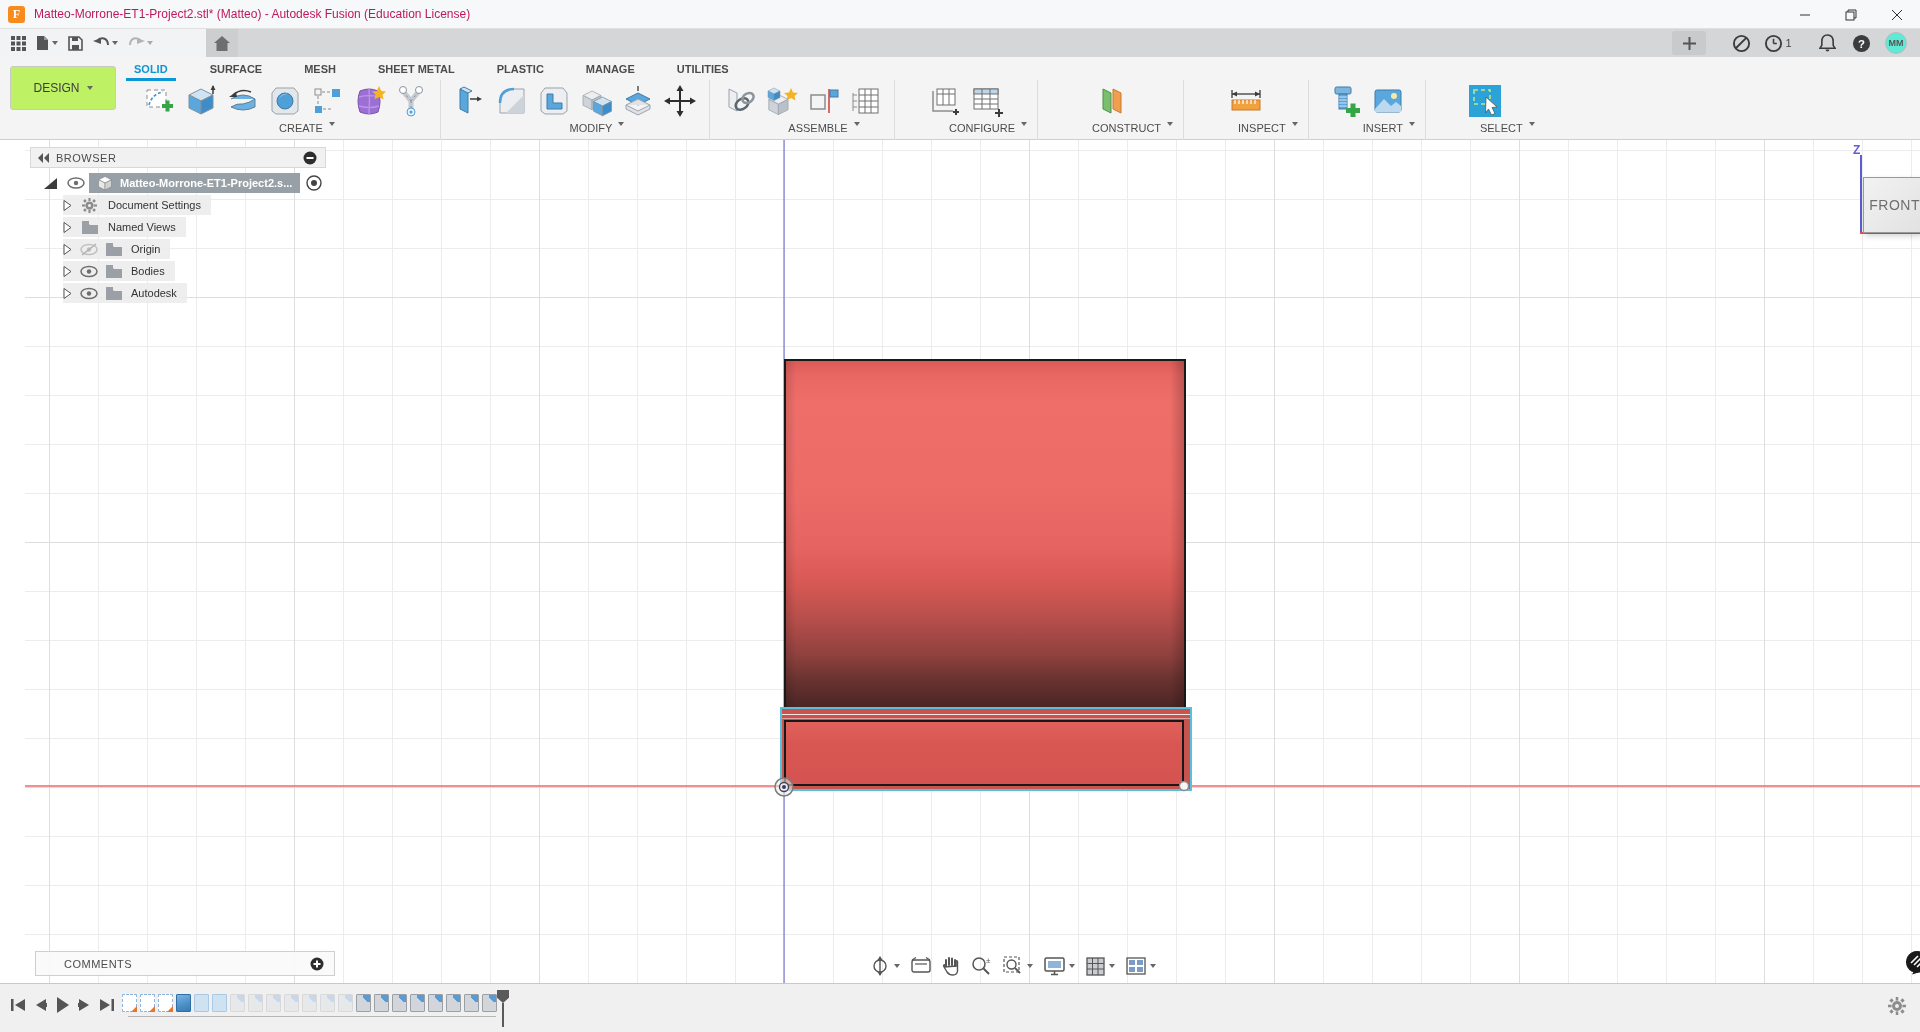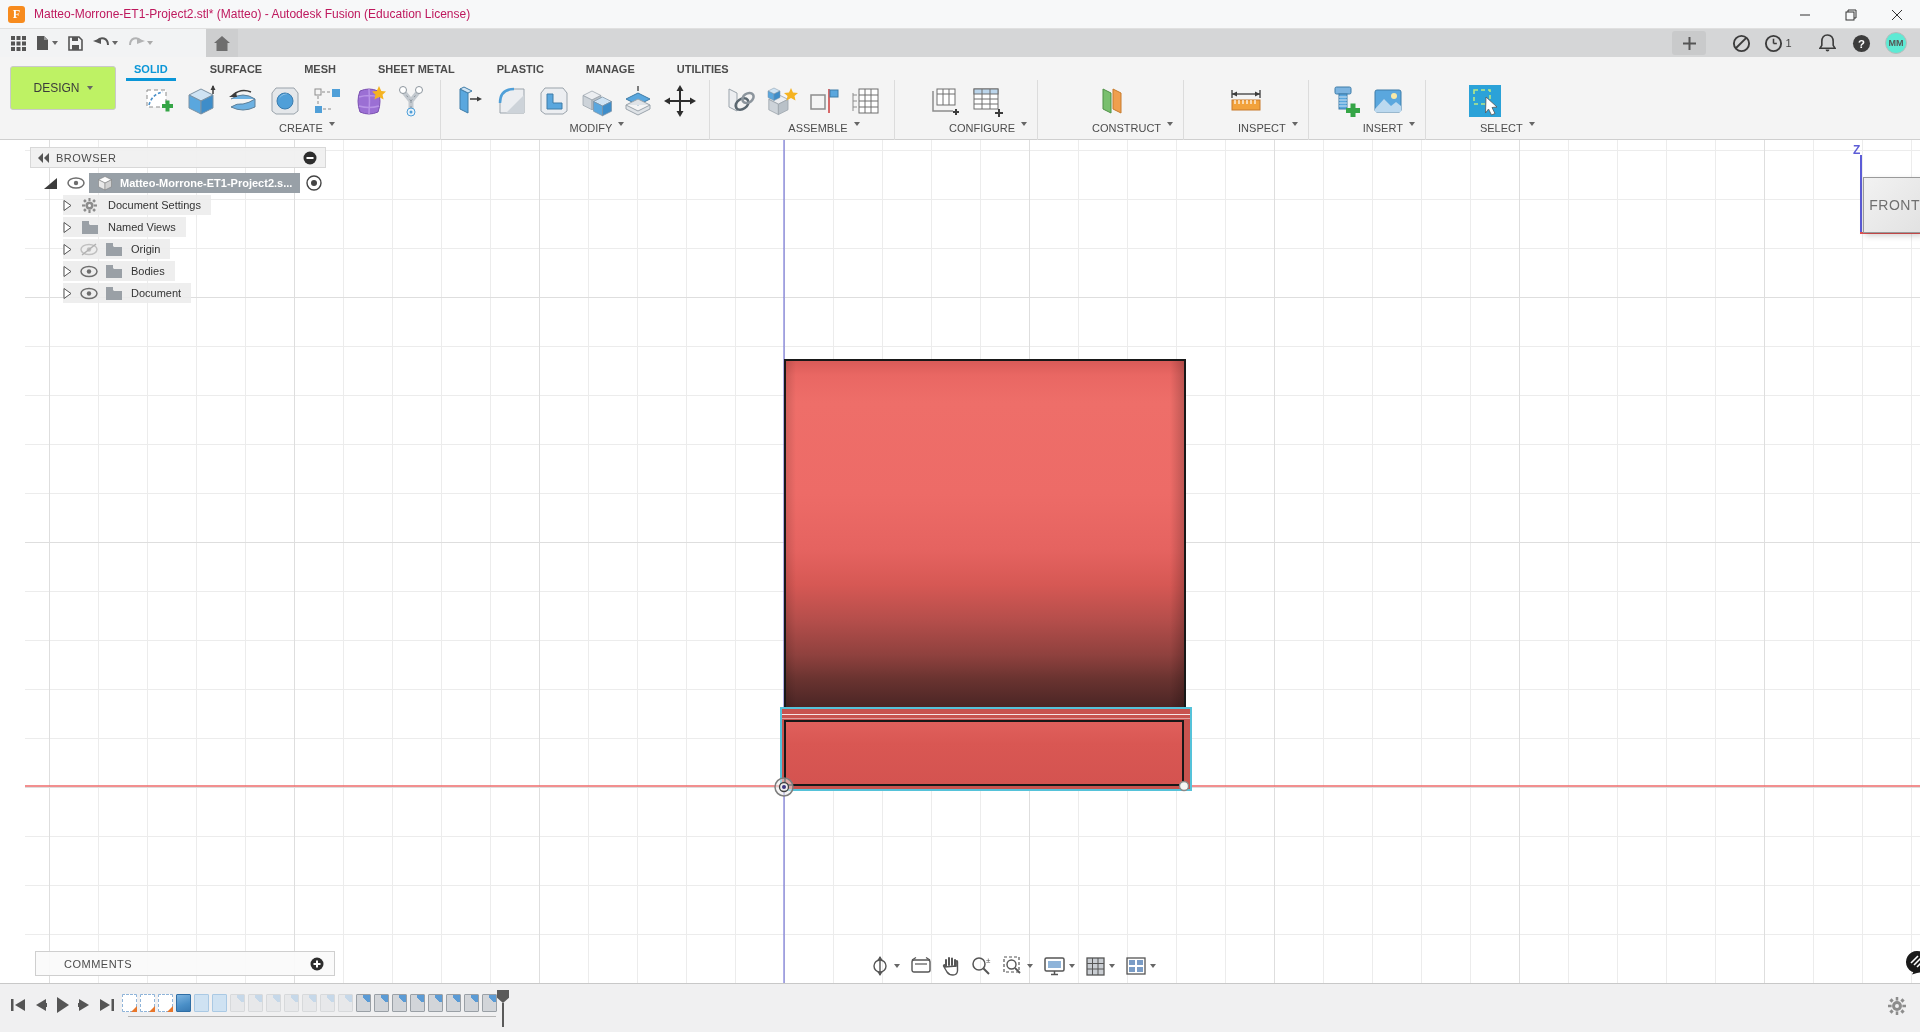--- a/index.html
+++ b/index.html
@@ -656,21 +656,21 @@
               <polygon points="1,0.5 8,5.5 1,10.5" fill="#fff" stroke="#555"></polygon>
             </svg>
           <svg width="18" height="13" style="margin-right:8px">
             <ellipse cx="9" cy="6.5" rx="8" ry="5" fill="none" stroke="#6e6e6e" stroke-width="1.5"></ellipse>
               <circle cx="9" cy="6.5" r="2.2" fill="#6e6e6e"></circle>
           </svg>
           <svg width="16" height="13" style="margin-right:9px">
               <path d="M0,2 h6 l2,2 h8 v9 h-16 z" fill="#9aa0a6"></path>
               <rect x="0" y="0" width="7" height="3" fill="#9aa0a6"></rect>
             </svg>
-          <span>Document</span>
+          <span>Autodesk</span>
         </div>
       </div>
     </div>
   </div>
 
   <div class="vc-zl">Z</div>
   <div class="vc-z"></div>
   <div class="vc-x"></div>
   <div class="vc-xl">X</div>
   <div class="viewcube-face">

